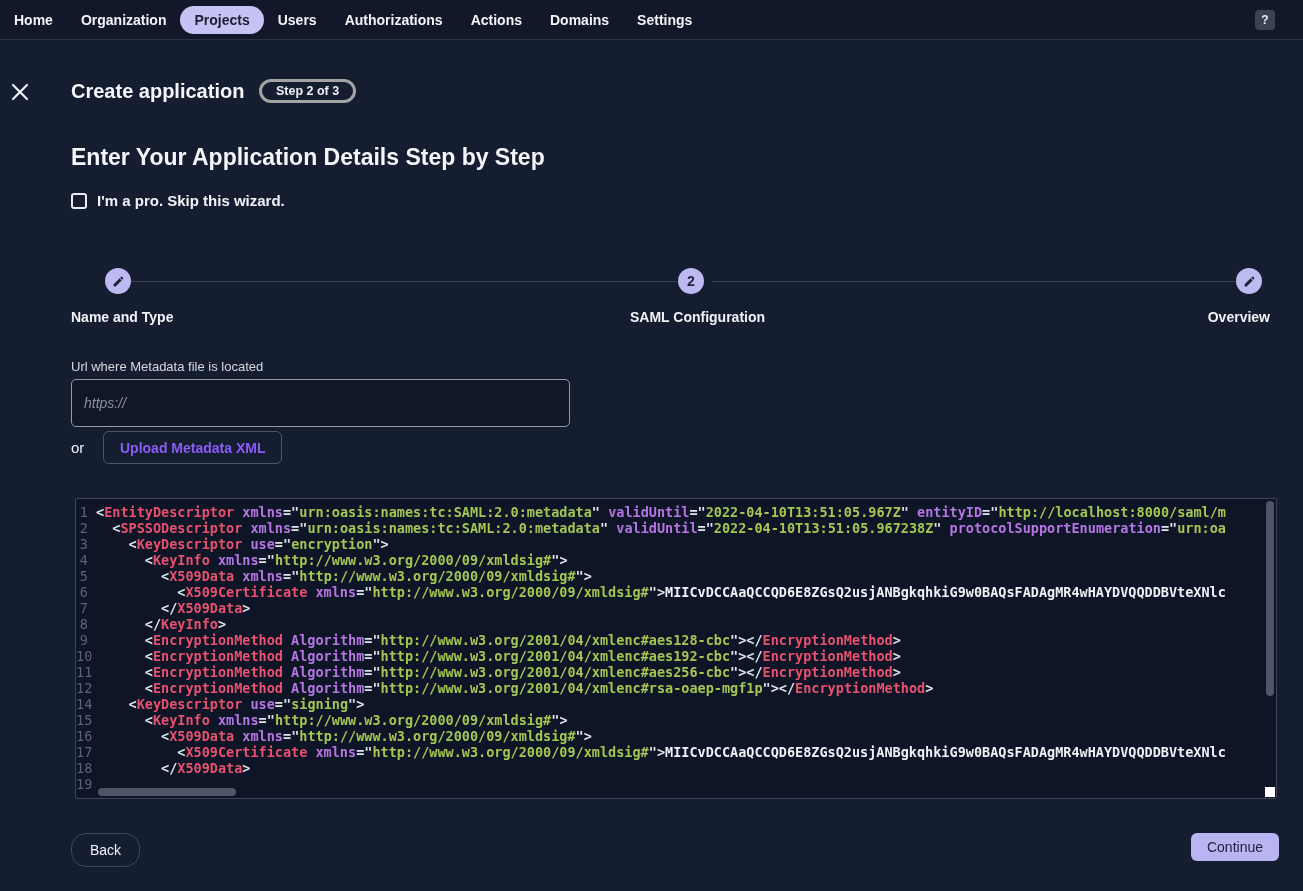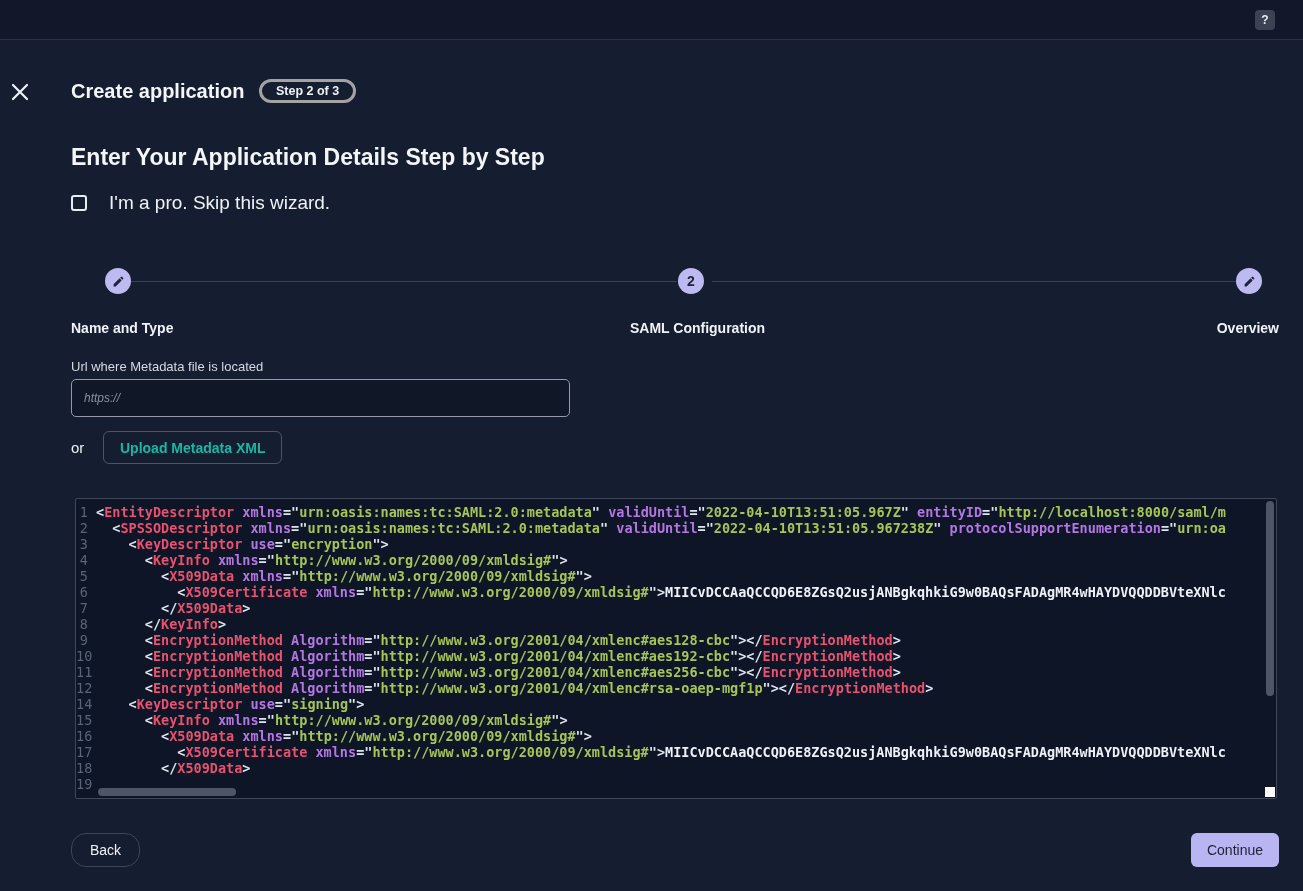--- a/index.html
+++ b/index.html
@@ -49,46 +49,46 @@
   
   .wizard-heading {
     position:absolute; left:71px; top:144px;
     font-size:23px; font-weight:700; color:#f4f6fa;text-align:center;
   }
   .skip-row { position:absolute; left:71px; top:192px; display:flex; align-items:center; }
   .checkbox {
     width:16px; height:16px; border:2px solid #e8ebf2; border-radius:3px;
     background:transparent; cursor:pointer; flex:0 0 auto;
   }
-  .skip-label { margin-left:22px; font-size:19px; font-weight:400; color:#f0f2f7; }
+  .skip-label { margin-left:10px; font-size:15px; font-weight:700; color:#f0f2f7; }
 
   
   .stepper { position:absolute; left:71px; top:268px; width:1208px; height:60px; }
   .step-circle {
     position:absolute; top:0; width:26px; height:26px; border-radius:50%;
     background:#bdb9f1; display:flex; align-items:center; justify-content:center;
     cursor:pointer;
   }
   .step-num { font-size:14px; font-weight:700; color:#1d2338; }
   .connector { position:absolute; top:13px; height:1px; background:#3a4152; }
-  .step-label { position:absolute; top:41px; font-size:14px; font-weight:700; color:#f0f2f7;margin-top:11px; }
+  .step-label { position:absolute; top:41px; font-size:14px; font-weight:700; color:#f0f2f7; }
 
   
   .url-label { position:absolute; left:71px; top:359px; font-size:13px; color:#d5d9e1; }
   .url-input {
-    position:absolute; left:71px; top:379px; width:499px; height:38px;
+    position:absolute; left:71px; top:379px; width:499px; height:48px;
     background:#101828; border:1px solid #969aa6; border-radius:5px;
-    color:#eef1f6; font-family:inherit; font-size:12px; padding:0 12px;
+    color:#eef1f6; font-family:inherit; font-size:14px; padding:0 12px;
   }
   .url-input::placeholder { color:#8a8f9b; font-style:italic; }
   .or-label { position:absolute; left:71px; top:439px; font-size:15px; font-weight:400; }
   .upload-btn {
     position:absolute; left:103px; top:431px; height:33px; padding:0 16px;
     background:transparent; border:1px solid #4d5466; border-radius:6px;
-    color:#14b8a6; font-family:inherit; font-size:14px; font-weight:700; cursor:pointer;
+    color:#8b5cf6; font-family:inherit; font-size:14px; font-weight:700; cursor:pointer;
   }
 
   
   .editor {
     position:absolute; left:75px; top:498px; width:1202px; height:301px;
     background:#0d1526; border:1px solid #3f4658; border-radius:2px;
     overflow:hidden; font-family:"DejaVu Sans Mono", monospace; font-size:13.5px;
   }
   .code-lines { padding-top:5px; }
   .code-line { display:flex; height:16px; line-height:16px; white-space:pre; }
@@ -109,29 +109,39 @@
   }
   .resize-handle { position:absolute; right:1px; bottom:1px; width:10px; height:10px; background:#ffffff; cursor:nwse-resize; }
 
   
   .back-btn {
     position:absolute; left:71px; top:833px; height:34px; padding:0 18px;
     background:transparent; border:1px solid #3e4556; border-radius:15px;
     color:#f0f2f7; font-family:inherit; font-size:14px; cursor:pointer;
   }
   .continue-btn {
-    position:absolute; right:24px; top:833px; height:34px; padding:0 16px;
+    position:absolute; right:24px; top:833px; height:28px; padding:0 16px;
     background:#b9b5f2; border:none; border-radius:6px;
     color:#20243a; font-family:inherit; font-size:14px; cursor:pointer;
   }
 </style>
 </head>
 <body>
 
 <div class="topnav">
+  <div class="nav-items" id="nav-items">
+      <button class="nav-item">Home</button>
+      <button class="nav-item">Organization</button>
+      <button class="nav-item active">Projects</button>
+      <button class="nav-item">Users</button>
+      <button class="nav-item">Authorizations</button>
+      <button class="nav-item">Actions</button>
+      <button class="nav-item">Domains</button>
+      <button class="nav-item">Settings</button>
+    </div>
   <button class="help-btn">?</button>
 </div>
 
 <button class="close-btn" aria-label="close">
   <svg width="18" height="18" viewBox="0 0 18 18">
       <path d="M2 2 L16 16 M16 2 L2 16" stroke="#eef1f6" stroke-width="2.2" stroke-linecap="round"></path>
     </svg>
 </button>
 <div class="page-title">Create application</div>
 <div class="step-badge">Step 2 of 3</div>
@@ -155,21 +165,21 @@
     <span class="step-num">2</span>
   </div>
   <div class="step-circle" style="left:1165px;">
     <svg width="13" height="13" viewBox="0 0 24 24">
         <path fill="#1d2338" d="M3 17.25V21h3.75L17.81 9.94l-3.75-3.75L3 17.25zM20.71 7.04a1 1 0 0 0 0-1.41l-2.34-2.34a1 1 0 0 0-1.41 0l-1.83 1.83 3.75 3.75 1.83-1.83z"></path>
       </svg>
   </div>
 
   <div class="step-label" style="left:0;">Name and Type</div>
   <div class="step-label" style="left:559px;">SAML Configuration</div>
-  <div class="step-label" style="right:0;">Overview</div>
+  <div class="step-label" style="right:9px;">Overview</div>
 </div>
 
 <div class="url-label">Url where Metadata file is located</div>
 <input class="url-input" type="text" value="" placeholder="https://" style="">
 <div class="or-label">or</div>
 <button class="upload-btn">Upload Metadata XML</button>
 
 <div class="editor" role="textbox">
   <div class="code-lines" id="code-lines">
       <div class="code-line"><span class="ln">1</span><span class="lc"><span class="tk-p">&lt;</span><span class="tk-tag">EntityDescriptor</span><span class="tk-txt"> </span><span class="tk-attr">xmlns</span><span class="tk-p">=</span><span class="tk-p">"</span><span class="tk-str">urn:oasis:names:tc:SAML:2.0:metadata</span><span class="tk-p">"</span><span class="tk-txt"> </span><span class="tk-attr">validUntil</span><span class="tk-p">=</span><span class="tk-p">"</span><span class="tk-str">2022-04-10T13:51:05.967Z</span><span class="tk-p">"</span><span class="tk-txt"> </span><span class="tk-attr">entityID</span><span class="tk-p">=</span><span class="tk-p">"</span><span class="tk-str">http://localhost:8000/saml/m</span></span></div>

